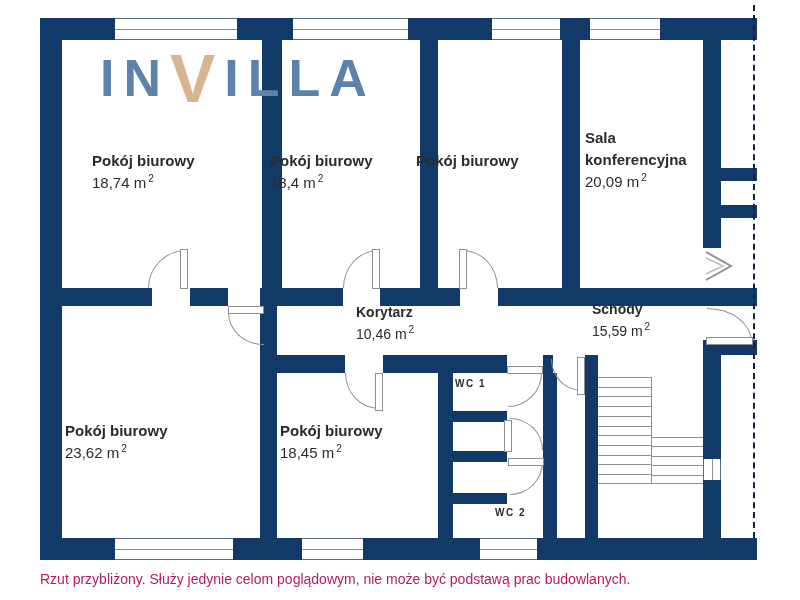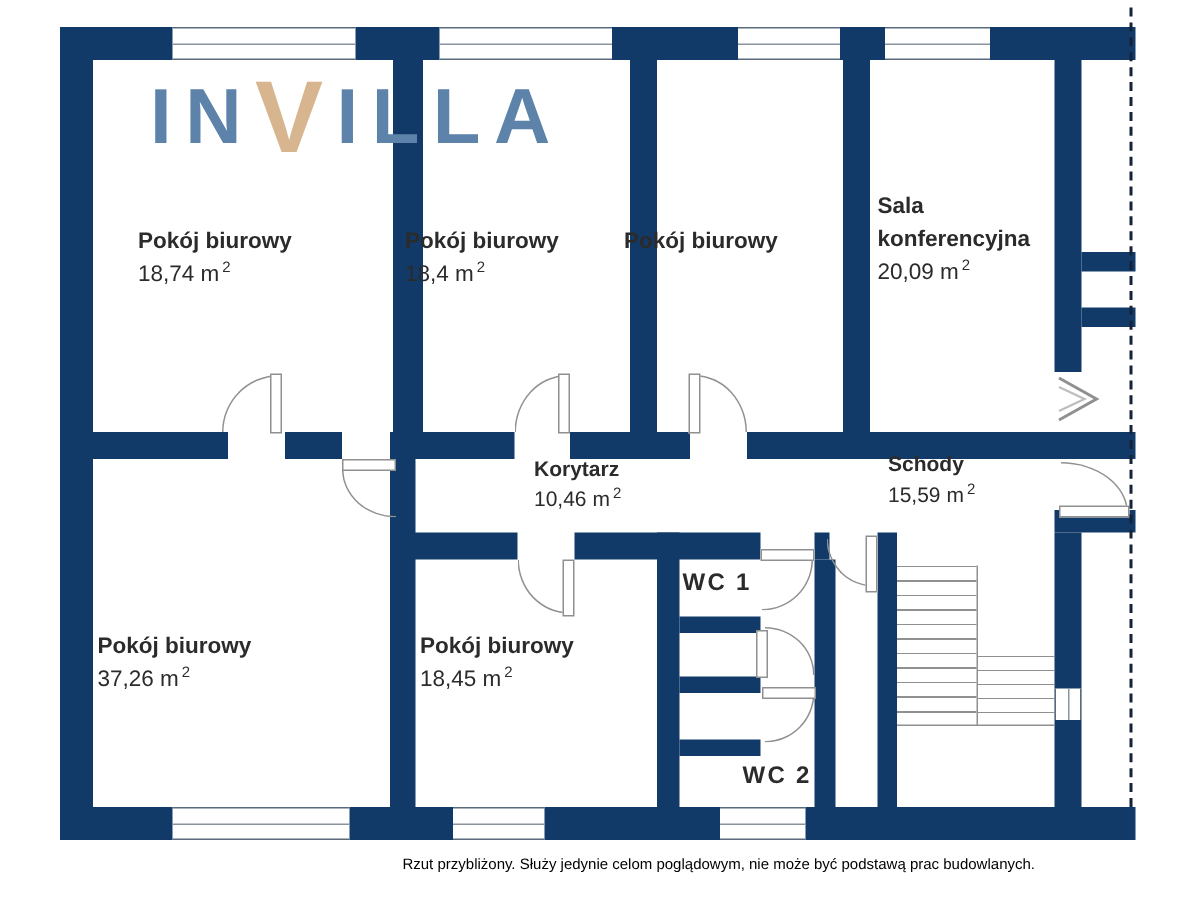--- a/index.html
+++ b/index.html
@@ -29,25 +29,25 @@
   
   .chev{position:absolute;z-index:3;}
   
   .logo{position:absolute;left:100px;top:44px;z-index:6;line-height:1;white-space:nowrap;}
   .lg{font-weight:bold;font-size:52px;letter-spacing:9px;color:var(--logo_blue,#5d83aa);text-align:right;}
   .lg.accent{color:var(--logo_accent,#d7b68f);font-size:68px;vertical-align:-6px;}
   
   .rlabel{position:absolute;color:var(--text,#2b2b2b);font-size:15px;line-height:1.45;z-index:6;}
   .rlabel .rname{font-weight:bold;}
   .rlabel.mid{font-size:14px;line-height:1.4;}
-  .rlabel.wc .rname{font-size:16px;letter-spacing:1.5px;}
+  .rlabel.wc .rname{font-size:10px;letter-spacing:1.5px;}
   sup{font-size:10px;margin-left:2px;}
   
-  .footer{position:absolute;left:40px;top:571px;width:650px;text-align:right;
-          font-size:10px;color:#000000;z-index:6;}
+  .footer{position:absolute;left:40px;top:571px;width:650px;text-align:left;
+          font-size:14px;color:#be185d;z-index:6;}
 </style>
 </head>
 <body>
 
 <div class="page">
 
   <div class="w" style="left:40px;top:18px;width:717px;height:22px"></div>
   <div class="w" style="left:40px;top:18px;width:22px;height:542px"></div>
   <div class="w" style="left:40px;top:538px;width:717px;height:22px"></div>
   <div class="w" style="left:703px;top:40px;width:18px;height:208px"></div>
@@ -156,21 +156,21 @@
     <div class="rname">Schody</div>
     <div class="rarea"><span>15,59 m</span><sup>2</sup></div>
   </div>
 
   <div class="rlabel wc" style="left:455px;top:377px;width:60px">
     <div class="rname">WC 1</div>
   </div>
 
   <div class="rlabel" style="left:65px;top:420px;width:160px">
     <div class="rname">Pokój biurowy</div>
-    <div class="rarea"><span>37,26 m</span><sup>2</sup></div>
+    <div class="rarea"><span>23,62 m</span><sup>2</sup></div>
   </div>
 
   <div class="rlabel" style="left:280px;top:420px;width:160px">
     <div class="rname">Pokój biurowy</div>
     <div class="rarea"><span>18,45 m</span><sup>2</sup></div>
   </div>
 
   <div class="rlabel wc" style="left:495px;top:506px;width:66px">
     <div class="rname">WC 2</div>
   </div>

